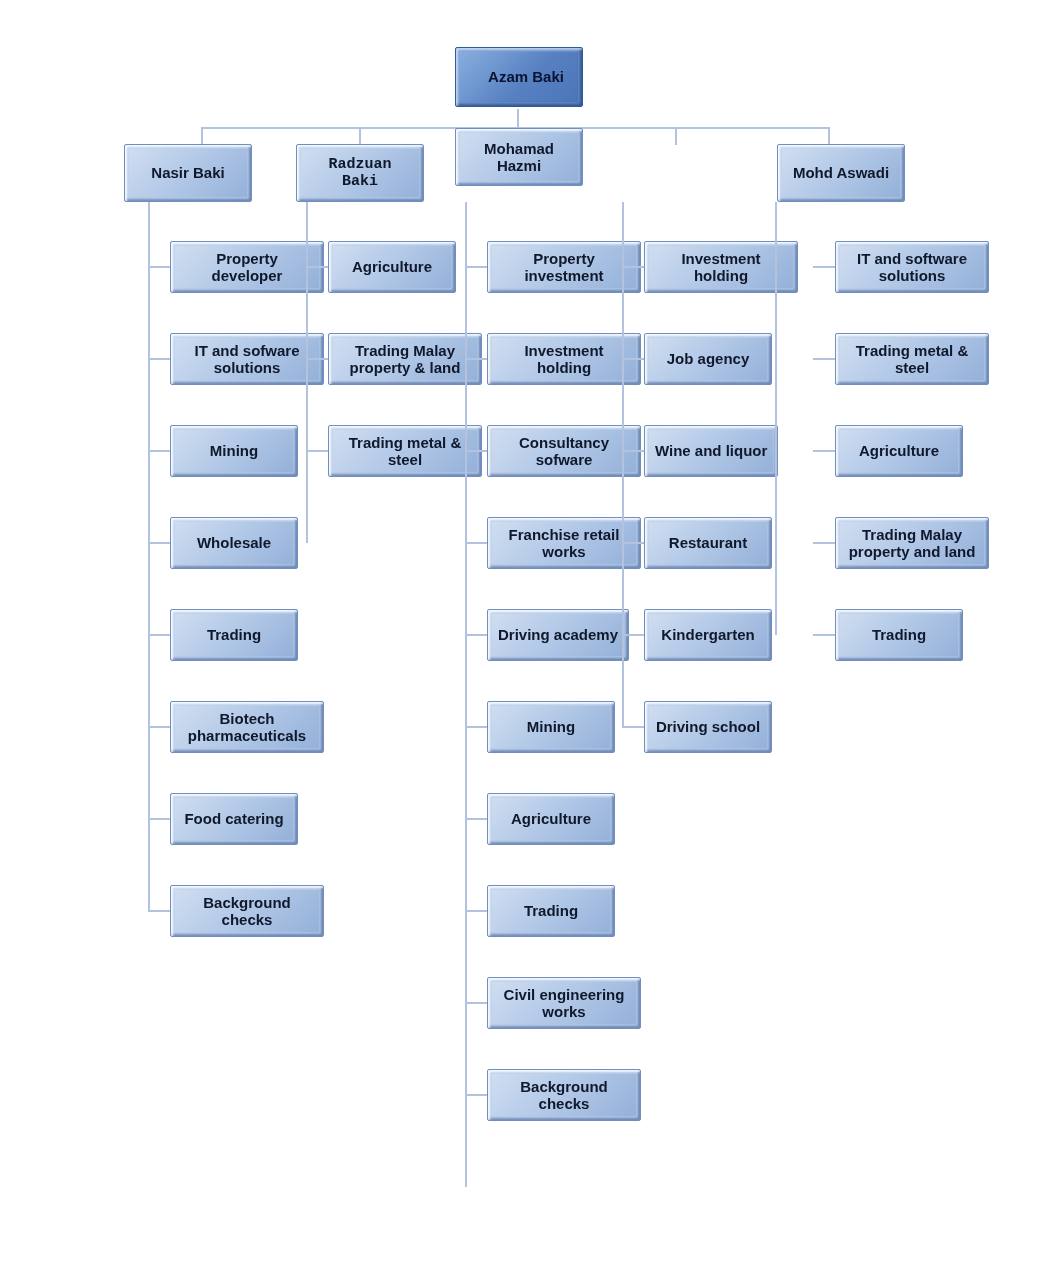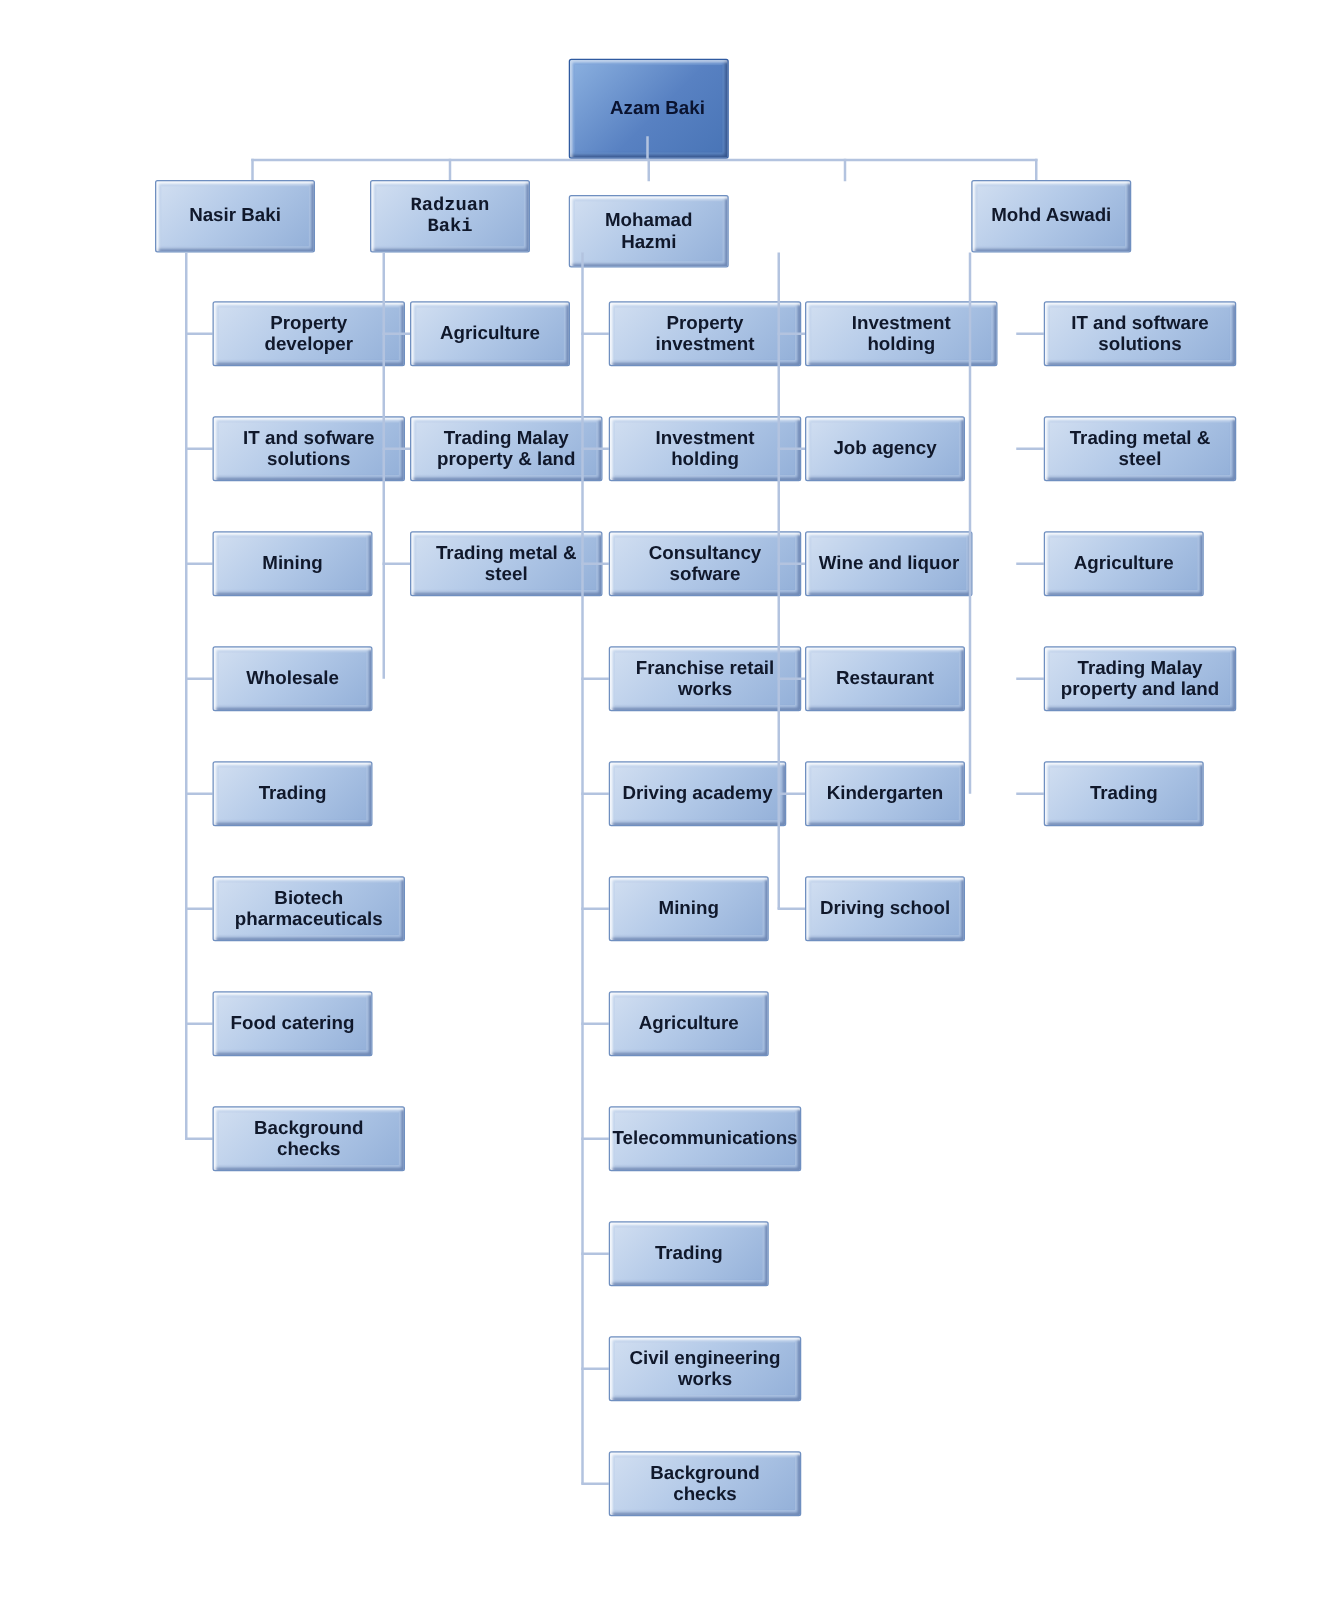--- a/index.html
+++ b/index.html
@@ -42,21 +42,21 @@
   .header-node{
     position:absolute;
     width:128px;
     max-width:128px;
     min-height:58px;
   }
   .root-node{
     position:absolute;
     width:126px;
     max-width:126px;
-    height:80px;
+    height:60px;
     background:linear-gradient(135deg,#8cb1e0 0%,#5881c2 55%,#4874b6 100%);
     border-color:var(--root-border);
     box-shadow:
       inset 2px 2px 2px rgba(255,255,255,.55),
       inset -2px -2px 3px rgba(18,40,90,.55),
       inset 0 0 0 4px rgba(120,160,215,.45);
     color:#0a1330;
     padding-left:24px;
   }
   .connector{position:absolute;background:var(--connector);}
@@ -128,21 +128,21 @@
         <div class="row">
           <div class="stub"></div>
           <div class="node">Trading Malay property &amp; land</div>
         </div>
         <div class="row">
           <div class="stub"></div>
           <div class="node">Trading metal &amp; steel</div>
         </div>
       </div>
     </div>
-    <div class="node header-node" style="left: 455px; top: 156px;">Mohamad Hazmi</div>
+    <div class="node header-node" style="left: 455px; top: 128px;">Mohamad Hazmi</div>
     <div class="col-rows" style="left: 465px; top: 202px;">
       <div class="vline" style="height: 985px;"></div>
       <div class="rows-inner">
         <div class="row">
           <div class="stub"></div>
           <div class="node">Property investment</div>
         </div>
         <div class="row">
           <div class="stub"></div>
           <div class="node">Investment holding</div>
@@ -159,24 +159,20 @@
           <div class="stub"></div>
           <div class="node">Driving academy</div>
         </div>
         <div class="row">
           <div class="stub"></div>
           <div class="node">Mining</div>
         </div>
         <div class="row">
           <div class="stub"></div>
           <div class="node">Agriculture</div>
-        </div>
-        <div class="row">
-          <div class="stub"></div>
-          <div class="node">Telecommunications</div>
         </div>
         <div class="row">
           <div class="stub"></div>
           <div class="node">Trading</div>
         </div>
         <div class="row">
           <div class="stub"></div>
           <div class="node">Civil engineering works</div>
         </div>
         <div class="row">

